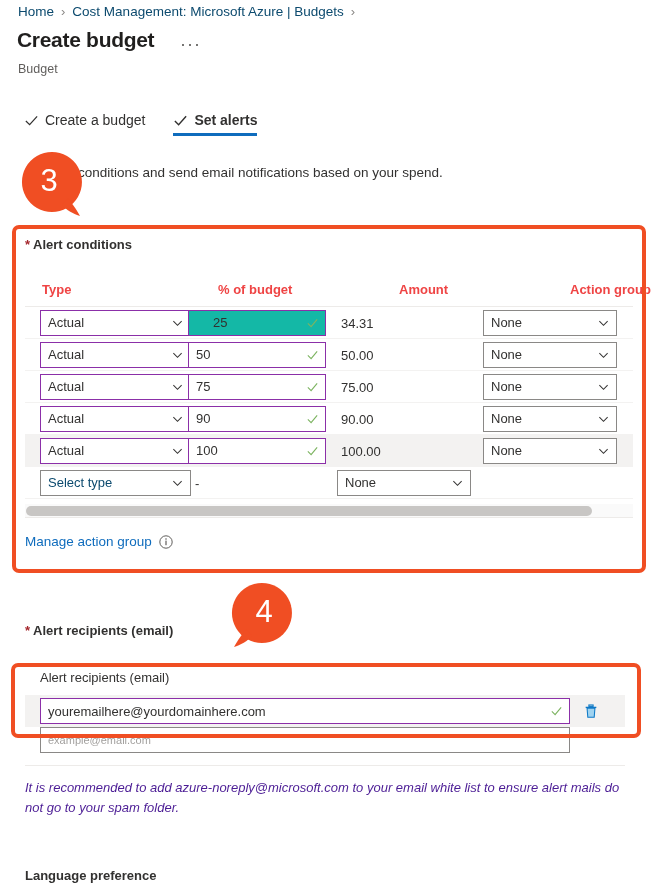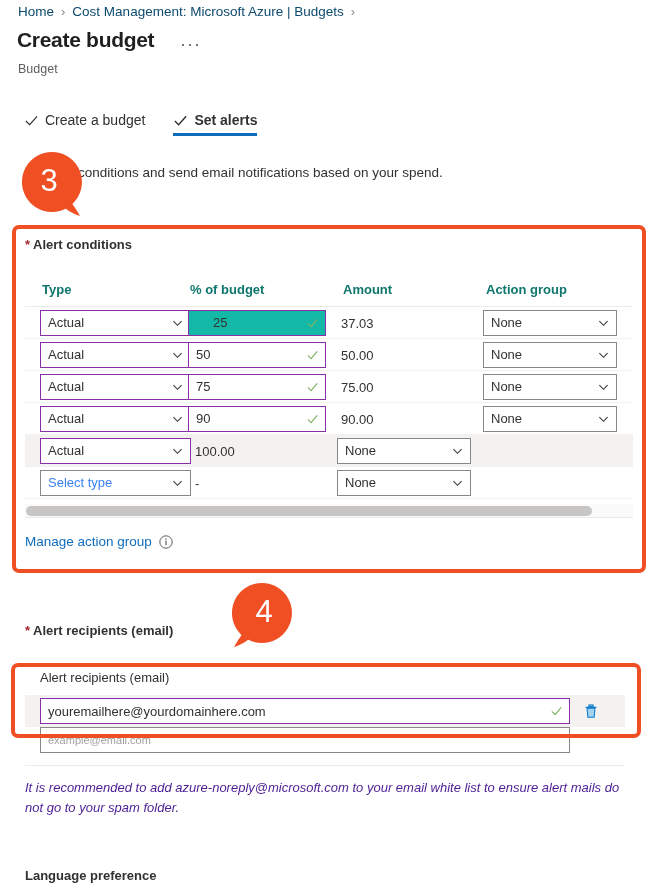--- a/index.html
+++ b/index.html
@@ -159,23 +159,24 @@
   .cond-table {
     position: absolute;
     left: 25px;
     top: 282px;
     width: 608px;
   }
   .cond-head {
     display: flex;
     font-size: 13px;
     font-weight: 600;
-    color: #0f766e;
+    color: #ef4444;
     padding-bottom: 9px;
     border-bottom: 1px solid #edebe9;
+    gap: 28px;
   }
   .cond-row {
     display: flex;
     align-items: center;
     height: 32px;
     border-bottom: 1px solid #f3f2f1;
   }
   .cond-row.highlight { background: #f3f2f1; }
 
   .col-type   { width: 160px; flex: none; padding-left: 15px; }
@@ -206,21 +207,21 @@
   .txt.focused { background: #14b8a6; padding-left: 24px; }
   .sel .caret {
     position: absolute;
     right: 7px;
     top: 50%;
     transform: translateY(-50%);
     width: 11px;
     height: 11px;
   }
   .sel .caret svg, .check-ok svg { display: block; }
-  .sel.placeholder, .txt.placeholder { color: #3b82f6; }
+  .sel.placeholder, .txt.placeholder { color: #0c4a6e; }
   .txt .check-ok {
     position: absolute;
     right: 6px;
     top: 50%;
     transform: translateY(-50%);
     width: 13px;
     height: 13px;
   }
   .sel-type   { width: 151px; }
   .txt-pct    { width: 138px; }
@@ -437,21 +438,21 @@
     <div class="col-pct">
       <div class="txt purple txt-pct focused">
         <span>25</span>
         <span class="check-ok">
             <svg viewBox="0 0 14 14" width="13" height="13">
               <path d="M2 7.5 L5.5 11 L12 3" stroke="#7db461" stroke-width="1.2" fill="none"></path>
             </svg>
           </span>
       </div>
     </div>
-    <div class="col-amount"><span class="amount-val">37.03</span></div>
+    <div class="col-amount"><span class="amount-val">34.31</span></div>
     <div class="col-action">
       <div class="sel sel-action">
         <span>None</span>
         <span class="caret">
             <svg viewBox="0 0 12 12" width="11" height="11">
               <path d="M1.5 4 L6 8.5 L10.5 4" stroke="#323130" stroke-width="1.1" fill="none"></path>
             </svg>
           </span>
       </div>
     </div>
@@ -559,20 +560,30 @@
     </div>
   </div>
 
   <div class="cond-row highlight">
     <div class="col-type">
       <div class="sel purple sel-type">
         <span>Actual</span>
         <span class="caret">
             <svg viewBox="0 0 12 12" width="11" height="11">
               <path d="M1.5 4 L6 8.5 L10.5 4" stroke="#323130" stroke-width="1.1" fill="none"></path>
+            </svg>
+          </span>
+      </div>
+    </div>
+    <div class="col-pct">
+      <div class="txt purple txt-pct">
+        <span>100</span>
+        <span class="check-ok">
+            <svg viewBox="0 0 14 14" width="13" height="13">
+              <path d="M2 7.5 L5.5 11 L12 3" stroke="#7db461" stroke-width="1.2" fill="none"></path>
             </svg>
           </span>
       </div>
     </div>
     <div class="col-amount"><span class="amount-val">100.00</span></div>
     <div class="col-action">
       <div class="sel sel-action">
         <span>None</span>
         <span class="caret">
             <svg viewBox="0 0 12 12" width="11" height="11">

